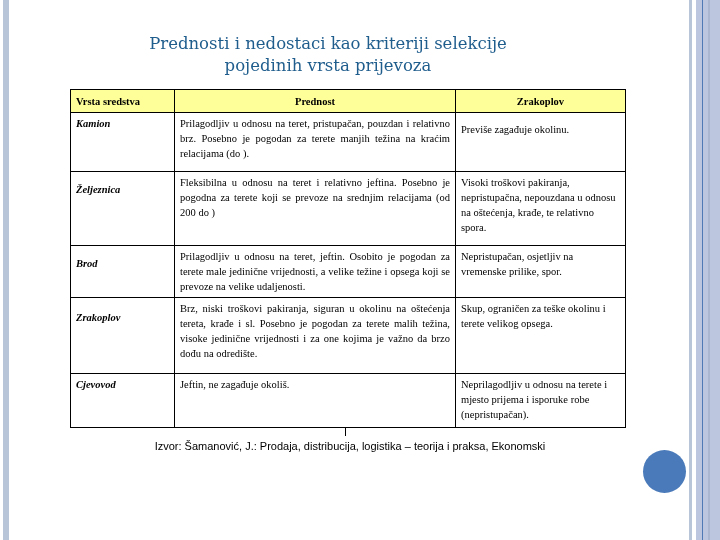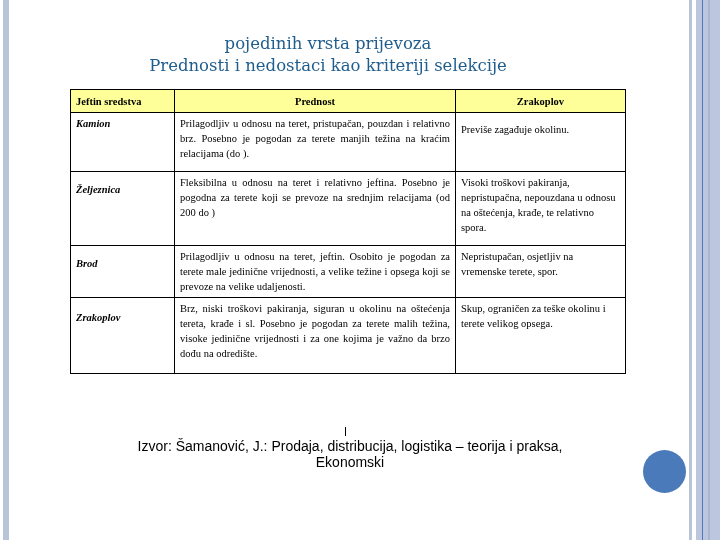--- a/index.html
+++ b/index.html
@@ -98,73 +98,78 @@
       height: 9px;
       background: #000;
     }
     .source {
       position: absolute;
       left: 120px;
       top: 438px;
       width: 460px;
       text-align: center;
       font-family: "Liberation Sans", sans-serif;
-      font-size: 14px;
+      font-size: 11px;
       line-height: 16px;
       color: #000;
     }
   </style>
 </head>
 <body>
 
 <div class="left-bar"></div>
 <div class="right-deco rd1"></div>
 <div class="right-deco rd2"></div>
 <div class="right-deco rd3"></div>
 <div class="right-deco rd4"></div>
 <div class="circle"></div>
 
 <div class="title">
+  <div>Prednosti i nedostaci kao kriteriji selekcije</div>
   <div>pojedinih vrsta prijevoza</div>
-  <div>Prednosti i nedostaci kao kriteriji selekcije</div>
 </div>
 
 <table class="transport">
   <colgroup>
     <col style="width:104px">
     <col style="width:281px">
     <col style="width:170px">
   </colgroup>
   <thead>
     <tr>
-      <th class="col-vrsta">Jeftin sredstva</th>
+      <th class="col-vrsta">Vrsta sredstva</th>
       <th>Prednost</th>
       <th>Zrakoplov</th>
     </tr>
   </thead>
   <tbody>
     <tr style="height:59px">
       <td class="mode">Kamion</td>
       <td class="adv">Prilagodljiv u odnosu na teret, pristupačan, pouzdan i relativno brz. Posebno je pogodan za terete manjih težina na kraćim relacijama (do ).</td>
       <td class="dis" style="padding-top:9px">Previše zagađuje okolinu.</td>
     </tr>
     <tr style="height:74px">
       <td class="mode" style="vertical-align:top;padding-top:10px">Željeznica</td>
       <td class="adv">Fleksibilna u odnosu na teret i relativno jeftina. Posebno je pogodna za terete koji se prevoze na srednjim relacijama (od 200 do )</td>
       <td class="dis">Visoki troškovi pakiranja, nepristupačna, nepouzdana u odnosu na oštećenja, krađe, te relativno spora.</td>
     </tr>
     <tr style="height:52px">
       <td class="mode" style="vertical-align:top;padding-top:10px">Brod</td>
       <td class="adv">Prilagodljiv u odnosu na teret, jeftin. Osobito je pogodan za terete male jedinične vrijednosti, a velike težine i opsega koji se prevoze na velike udaljenosti.</td>
-      <td class="dis">Nepristupačan, osjetljiv na vremenske terete, spor.</td>
+      <td class="dis">Nepristupačan, osjetljiv na vremenske prilike, spor.</td>
     </tr>
     <tr style="height:76px">
       <td class="mode" style="vertical-align:top;padding-top:12px">Zrakoplov</td>
       <td class="adv">Brz, niski troškovi pakiranja, siguran u okolinu na oštećenja tereta, krađe i sl. Posebno je pogodan za terete malih težina, visoke jedinične vrijednosti i za one kojima je važno da brzo dođu na odredište.</td>
       <td class="dis">Skup, ograničen za teške okolinu i terete velikog opsega.</td>
+    </tr>
+    <tr style="height:54px">
+      <td class="mode">Cjevovod</td>
+      <td class="adv">Jeftin, ne zagađuje okoliš.</td>
+      <td class="dis">Neprilagodljiv u odnosu na terete i mjesto prijema i isporuke robe (nepristupačan).</td>
     </tr>
   </tbody>
 </table>
 
 <div class="tick"></div>
 
 <div class="source">
   <div>Izvor: Šamanović, J.: Prodaja, distribucija, logistika – teorija i praksa, Ekonomski</div>
 </div>
 

